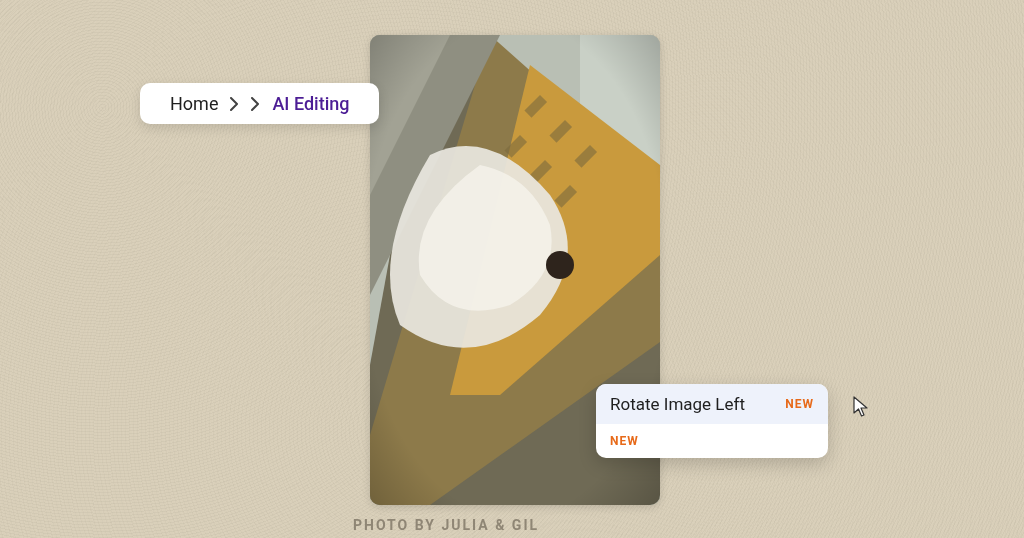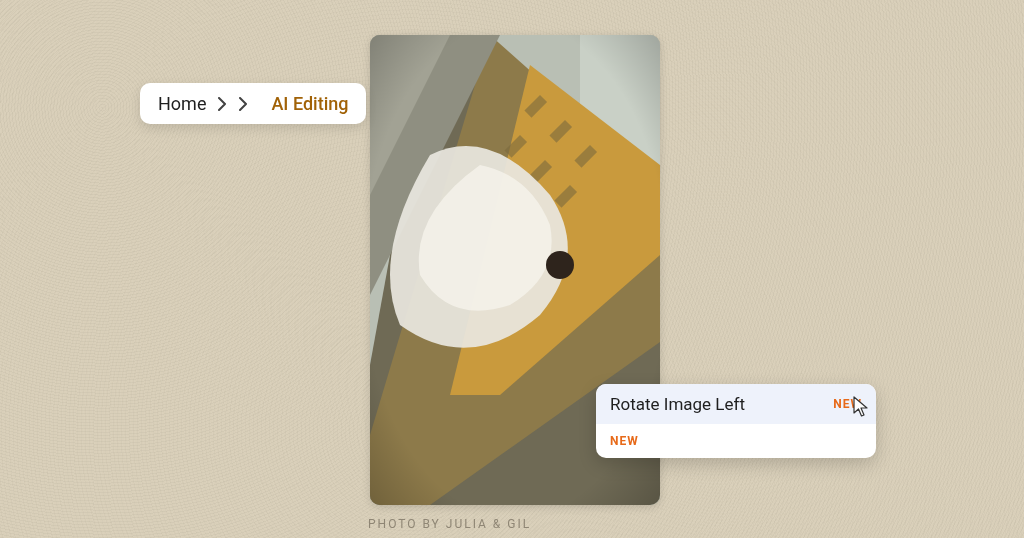--- a/index.html
+++ b/index.html
@@ -45,52 +45,51 @@
     display: block;
   }
 
   
   .breadcrumb {
     position: absolute;
     left: 140px;
     top: 83px;
     background: #ffffff;
     border-radius: 10px;
-    padding: 10px 18px;
+    padding: 10px 30px;
     display: flex;
     align-items: center;
     gap: 12px;
     font-size: 18px;
     box-shadow: 0 4px 12px rgba(0,0,0,0.12);
   }
   .breadcrumb .crumb {
     color: #1f1f1f;
     white-space: nowrap;
   }
   .breadcrumb .crumb.current {
-    color: #a16207;
+    color: #4c1d95;
     font-weight: 500;
-    margin-left: 11px;
   }
   .breadcrumb .chev {
     color: #424242;
     display: inline-flex;
     align-items: center;
   }
 
   
   .menu {
     position: absolute;
     left: 596px;
     top: 384px;
     background: #ffffff;
     border-radius: 10px;
     box-shadow: 0 6px 18px rgba(0,0,0,0.18);
     overflow: hidden;
-    width: 280px;
+    width: 232px;
   }
   .menu-item {
     display: flex;
     align-items: center;
     justify-content: space-between;
     gap: 12px;
     padding: 10px 14px;
     font-size: 17px;
     color: #1f1f1f;
     cursor: pointer;
@@ -116,25 +115,26 @@
     left: 853px;
     top: 396px;
     width: 18px;
     height: 22px;
     pointer-events: none;
   }
 
   
   .caption {
     position: absolute;
-    left: 368px;
+    left: 353px;
     top: 517px;
-    font-size: 12px;
+    font-size: 14px;
     letter-spacing: 2px;
     color: #8f8675;
+    font-weight: bold;
   }
 </style>
 </head>
 <body>
 
 <div class="stage">
   <div class="grain"></div>
 
   <div class="photo">
     <svg viewBox="0 0 290 470" preserveAspectRatio="xMidYMid slice">

